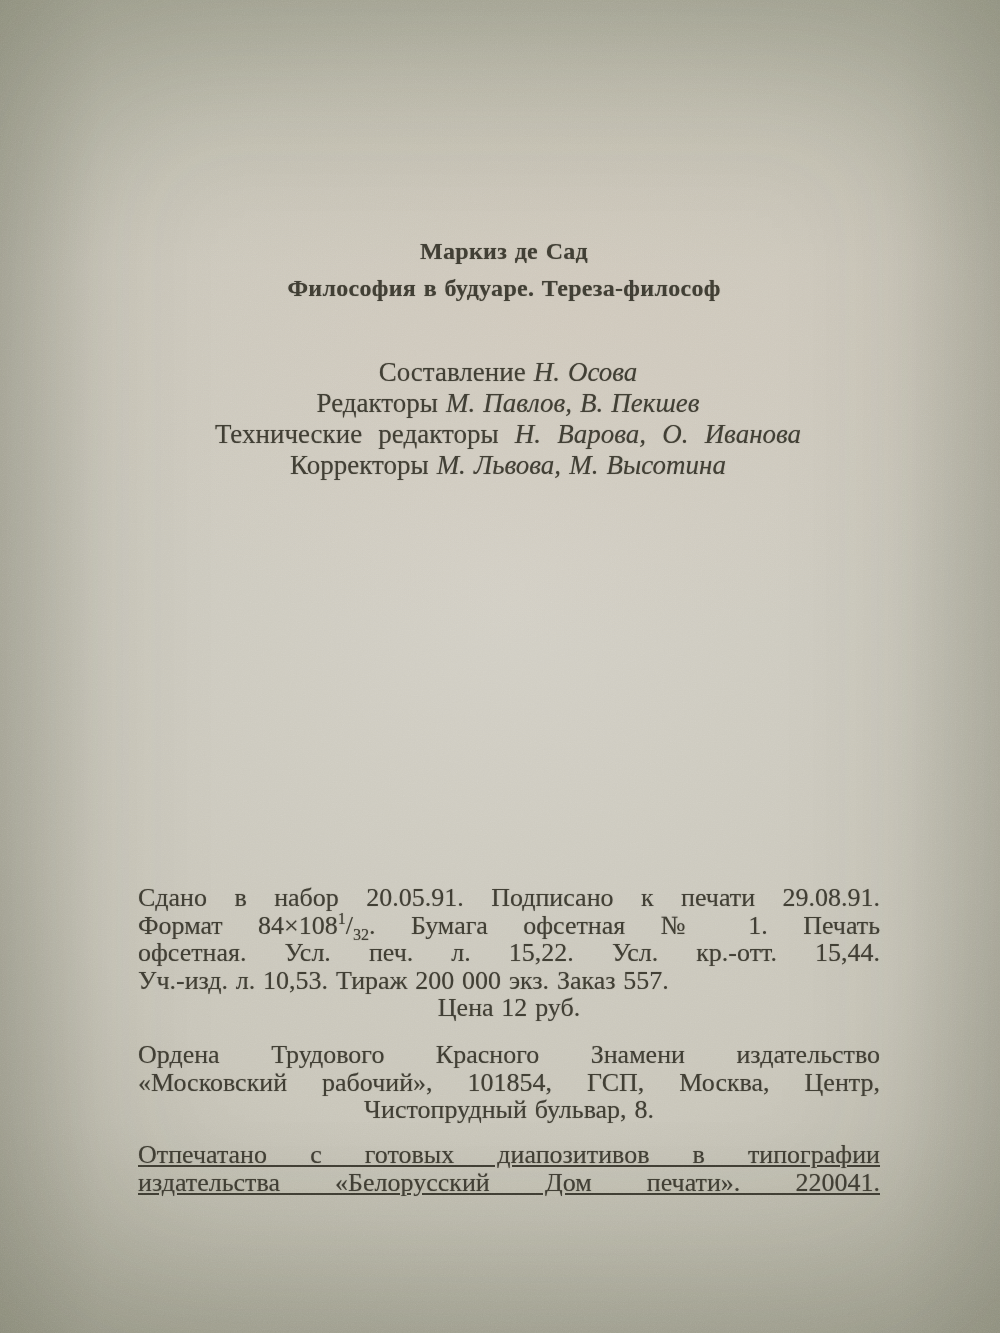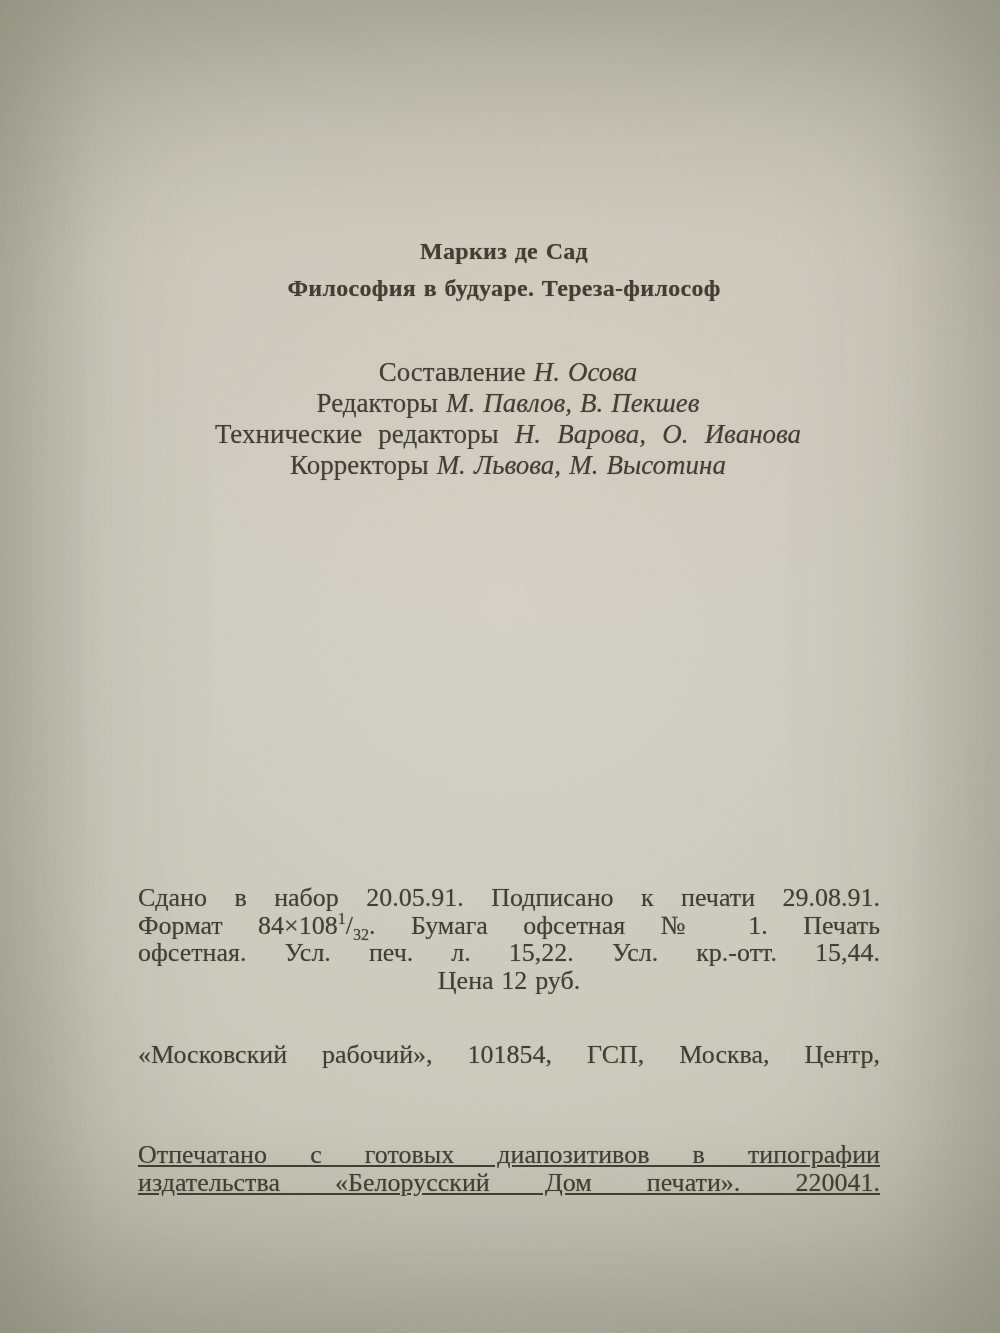--- a/index.html
+++ b/index.html
@@ -102,25 +102,28 @@
       <div class="credits-line">
         <span class="role">Корректоры</span>
         <span class="names">М. Львова, М. Высотина</span>
       </div>
     </div>
 
     <div class="block imprint-block">
       <div class="just">Сдано в набор 20.05.91. Подписано к печати 29.08.91.</div>
       <div class="just"><span>Формат 84×108</span><sup>1</sup><span>/</span><sub>32</sub><span>. Бумага офсетная № 1. Печать</span></div>
       <div class="just">офсетная. Усл. печ. л. 15,22. Усл. кр.-отт. 15,44.</div>
+      <div class="leftal">Уч.-изд. л. 10,53. Тираж 200 000 экз. Заказ 557.</div>
       <div class="center">Цена 12 руб.</div>
     </div>
 
     <div class="block publisher-block">
+      <div class="just">Ордена Трудового Красного Знамени издательство</div>
       <div class="just">«Московский рабочий», 101854, ГСП, Москва, Центр,</div>
+      <div class="center">Чистопрудный бульвар, 8.</div>
     </div>
 
     <div class="block printer-block">
       <div class="just">Отпечатано с готовых диапозитивов в типографии</div>
       <div class="just">издательства «Белорусский Дом печати». 220041.</div>
     </div>
 
   </div>
 
   <svg class="grain" width="1000" height="1333" aria-hidden="true">

